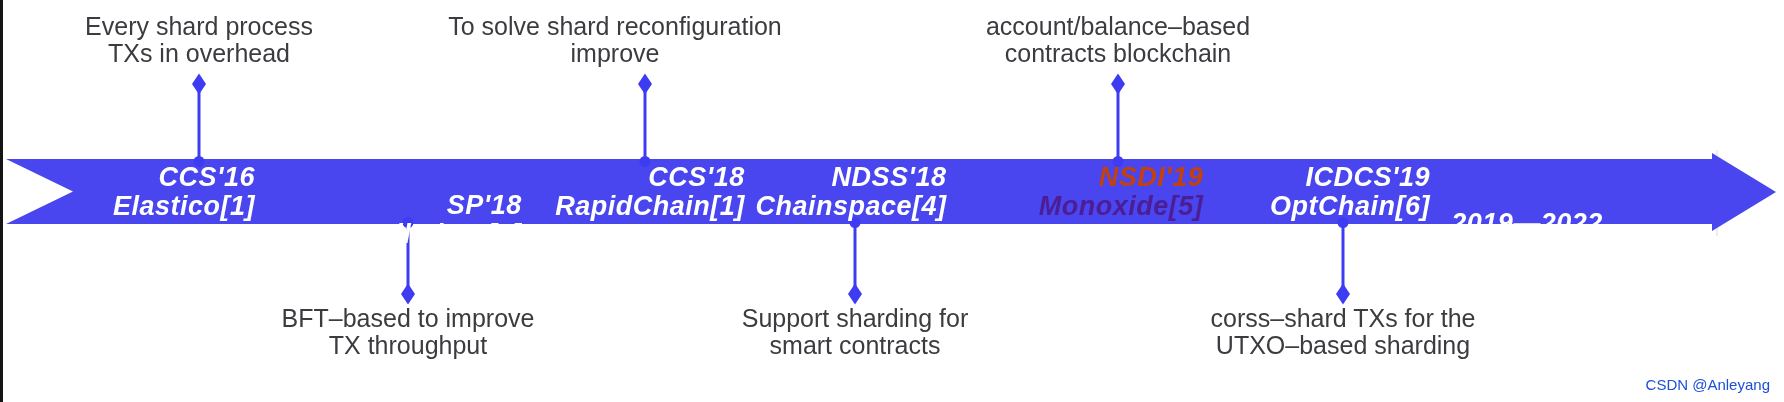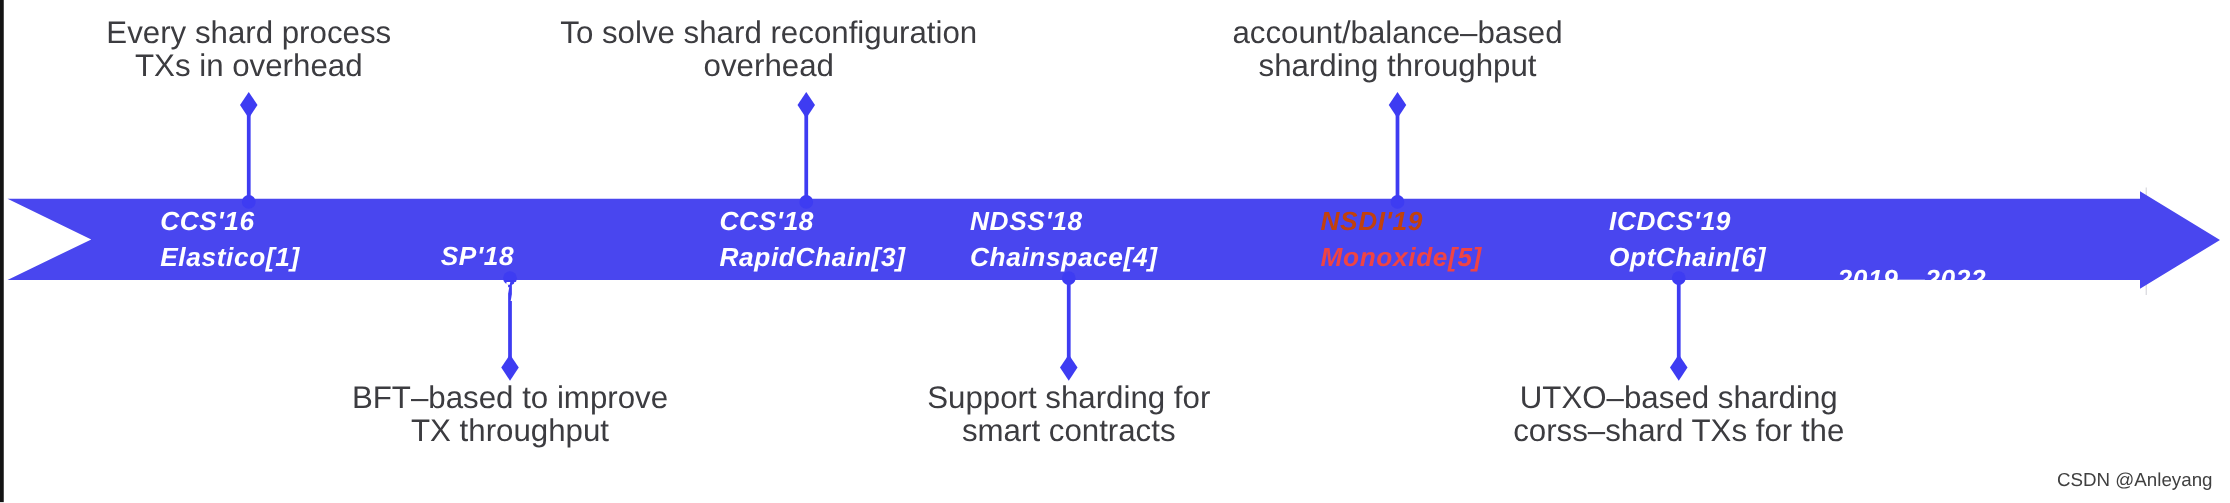--- a/index.html
+++ b/index.html
@@ -20,33 +20,33 @@
     transform:translateX(-50%);
     text-align:center;
     color:#3c3c40;
     font-size:25px;
     line-height:27px;
     white-space:nowrap;
   }
   .milestone{
     position:absolute;
     transform:translateX(-50%);
-    text-align:left;
+    text-align:right;
     color:#ffffff;
     font-weight:bold;
     font-style:italic;
-    font-size:21px;
+    font-size:27px;
     line-height:29px;
     letter-spacing:0.5px;
     white-space:nowrap;
   }
   .watermark{
     position:absolute;
     right:14px;top:376px;
-    color:#404040;
+    color:#1d4ed8;
     font-size:15px;
     white-space:nowrap;
   }
 </style>
 </head>
 <body>
 
 <div class="canvas">
 
   <div class="left-edge"></div>
@@ -85,63 +85,63 @@
       <circle cx="1343" cy="222.5" r="5.5" stroke="none"></circle>
     </g>
   </svg>
 
   <div class="note" style="left:199px;top:13px;">
     <div>Every shard process</div>
     <div>TXs in overhead</div>
   </div>
   <div class="note" style="left:615px;top:13px;">
     <div>To solve shard reconfiguration</div>
-    <div>overhead</div>
+    <div>improve</div>
   </div>
   <div class="note" style="left:1118px;top:13px;">
     <div>account/balance–based</div>
-    <div>sharding throughput</div>
+    <div>contracts blockchain</div>
   </div>
 
   <div class="milestone" style="left:184px;top:163px;">
     <div>CCS'16</div>
     <div>Elastico[1]</div>
   </div>
   <div class="milestone" style="left:427px;top:163px;margin-top:28px;">
     <div>SP'18</div>
     <div>Omniledger[2]</div>
   </div>
   <div class="milestone" style="left:650px;top:163px;">
     <div>CCS'18</div>
-    <div>RapidChain[3]</div>
+    <div>RapidChain[1]</div>
   </div>
   <div class="milestone" style="left:851px;top:163px;">
     <div>NDSS'18</div>
     <div>Chainspace[4]</div>
   </div>
   <div class="milestone" style="left:1121px;top:163px;">
     <div style="color: #c2410c;">NSDI'19</div>
-    <div style="color: #ef4444;">Monoxide[5]</div>
+    <div style="color: #4c1d95;">Monoxide[5]</div>
   </div>
   <div class="milestone" style="left:1350px;top:163px;">
     <div>ICDCS'19</div>
     <div>OptChain[6]</div>
   </div>
   <div class="milestone" style="left:1539px;top:184px;margin-top:25px;">
     <div>2019—2022...</div>
   </div>
 
   <div class="note" style="left:408px;top:305px;">
     <div>BFT–based to improve</div>
     <div>TX throughput</div>
   </div>
   <div class="note" style="left:855px;top:305px;">
     <div>Support sharding for</div>
     <div>smart contracts</div>
   </div>
   <div class="note" style="left:1343px;top:305px;">
+    <div>corss–shard TXs for the</div>
     <div>UTXO–based sharding</div>
-    <div>corss–shard TXs for the</div>
   </div>
 
   <div class="watermark">CSDN @Anleyang</div>
 
 </div>
 
 </body></html>

